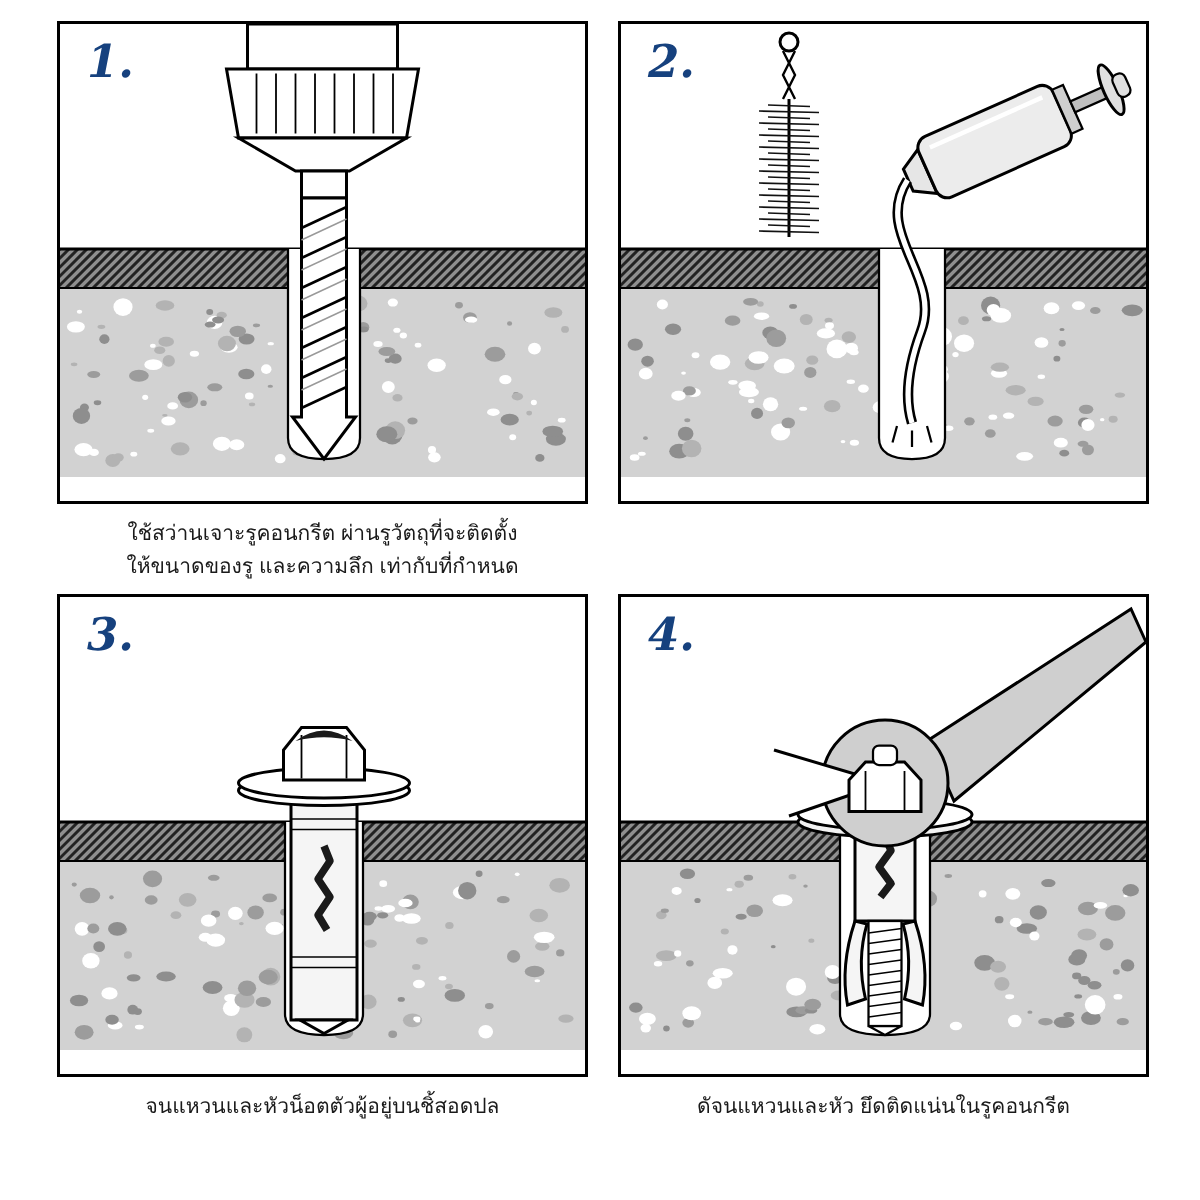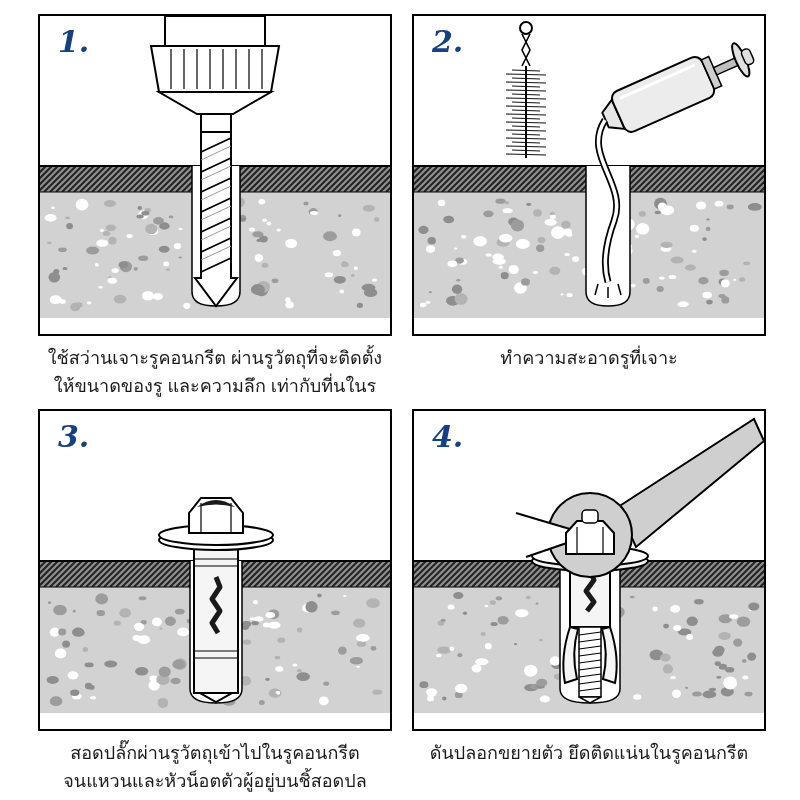--- a/index.html
+++ b/index.html
@@ -4,21 +4,21 @@
 <style>
   html,body{margin:0;padding:0;background:#fff;}
   body{width:800px;height:800px;font-family:"Liberation Sans",sans-serif;}
   .page{display:grid;grid-template-columns:354px 354px;column-gap:20px;row-gap:8px;padding:14px 0 0 38px;}
   .panel{width:354px;}
   .frame{position:relative;width:354px;height:322px;border:2px solid #000;box-sizing:border-box;background:#fff;}
   .frame svg{position:absolute;left:0;top:0;width:350px;height:318px;}
   .step-number{position:absolute;top:8px;left:18px;z-index:2;
     font-family:"DejaVu Serif",serif;font-style:italic;font-weight:bold;
     font-size:30px;color:#16417e;}
-  .caption{margin-top:9px;text-align:center;font-size:18px;line-height:1.55;color:#1a1a1a;}
+  .caption{margin-top:9px;text-align:center;font-size:14px;line-height:1.55;color:#1a1a1a;}
 </style>
 </head>
 <body>
 
 <div class="page">
 
   <div class="panel">
     <div class="frame">
       <div class="step-number">1.</div>
       <svg viewBox="0 0 350 318">
@@ -221,21 +221,21 @@
           <line x1="161" y1="216" x2="191" y2="202" stroke="#000" stroke-width="1.8"></line>
           <line x1="161" y1="224" x2="191" y2="210" stroke="#999" stroke-width="1"></line>
           <line x1="161" y1="236" x2="191" y2="222" stroke="#000" stroke-width="1.8"></line>
           <line x1="161" y1="244" x2="191" y2="230" stroke="#999" stroke-width="1"></line>
           <line x1="161" y1="256" x2="191" y2="242" stroke="#000" stroke-width="1.8"></line>
         </g>
       </svg>
     </div>
     <div class="caption">
       <div>ใช้สว่านเจาะรูคอนกรีต ผ่านรูวัตถุที่จะติดตั้ง</div>
-      <div>ให้ขนาดของรู และความลึก เท่ากับที่นในร</div>
+      <div>ให้ขนาดของรู และความลึก เท่ากับที่กำหนด</div>
     </div>
   </div>
 
   <div class="panel">
     <div class="frame">
       <div class="step-number">2.</div>
       <svg viewBox="0 0 350 318">
         <g>
           <rect x="0" y="150" width="350" height="26" fill="#8f8f8f"></rect>
           <g>
@@ -450,23 +450,20 @@
             <rect x="337" y="70" width="9" height="16" rx="4" fill="#e0e0e0" stroke="#000" stroke-width="1.5"></rect>
           </g>
           <path d="M191,104 C168,140 214,168 200,205 C193,224 188,246 194,266" stroke="#000" stroke-width="7" fill="none"></path>
           <path d="M191,104 C168,140 214,168 200,205 C193,224 188,246 194,266" stroke="#fff" stroke-width="3.5" fill="none"></path>
           <line x1="184" y1="268" x2="181" y2="279" stroke="#000" stroke-width="1.5"></line>
           <line x1="194" y1="271" x2="194" y2="282" stroke="#000" stroke-width="1.5"></line>
           <line x1="204" y1="268" x2="207" y2="279" stroke="#000" stroke-width="1.5"></line>
         </g>
       </svg>
     </div>
-    <div class="caption">
-      <div>ทำความสะอาดรูที่เจาะ</div>
-    </div>
   </div>
 
   <div class="panel">
     <div class="frame">
       <div class="step-number">3.</div>
       <svg viewBox="0 0 350 318">
         <g>
           <rect x="0" y="150" width="350" height="26" fill="#8f8f8f"></rect>
           <g>
               <line x1="-26" y1="176" x2="0" y2="150" stroke="#222" stroke-width="2"></line>
@@ -651,21 +648,20 @@
           <ellipse cx="176" cy="129" rx="57" ry="10" fill="#fff" stroke="#000" stroke-width="2"></ellipse>
           <ellipse cx="176" cy="124" rx="57" ry="10" fill="#fff" stroke="#000" stroke-width="2"></ellipse>
           <polygon points="149,122 149,102 161,87 191,87 203,102 203,122" fill="#fff" stroke="#000" stroke-width="2"></polygon>
           <line x1="161" y1="92" x2="161" y2="121" stroke="#000" stroke-width="1.2"></line>
           <line x1="191" y1="92" x2="191" y2="121" stroke="#000" stroke-width="1.2"></line>
           <path d="M157,96 Q176,82 195,96 Q176,91 157,96 Z" fill="#1a1a1a"></path>
         </g>
       </svg>
     </div>
     <div class="caption">
-      <div>สอดปลั๊กผ่านรูวัตถุเข้าไปในรูคอนกรีต</div>
       <div>จนแหวนและหัวน็อตตัวผู้อยู่บนชิ้สอดปล</div>
     </div>
   </div>
 
   <div class="panel">
     <div class="frame">
       <div class="step-number">4.</div>
       <svg viewBox="0 0 350 318">
         <g>
           <rect x="0" y="150" width="350" height="26" fill="#8f8f8f"></rect>
@@ -871,17 +867,17 @@
         </g>
         <g>
           <polygon points="152,143 152,122 163,110 189,110 200,122 200,143" fill="#fff" stroke="#000" stroke-width="2"></polygon>
           <line x1="163" y1="116" x2="163" y2="142" stroke="#000" stroke-width="1.2"></line>
           <line x1="189" y1="116" x2="189" y2="142" stroke="#000" stroke-width="1.2"></line>
           <rect x="168" y="99" width="16" height="13" rx="4" fill="#fff" stroke="#000" stroke-width="1.5"></rect>
         </g>
       </svg>
     </div>
     <div class="caption">
-      <div>ดันปลอกขยายตัว ยึดติดแน่นในรูคอนกรีต</div>
+      <div>ดัจนแหวนและหัว ยึดติดแน่นในรูคอนกรีต</div>
     </div>
   </div>
 
 </div>
 
 </body></html>

